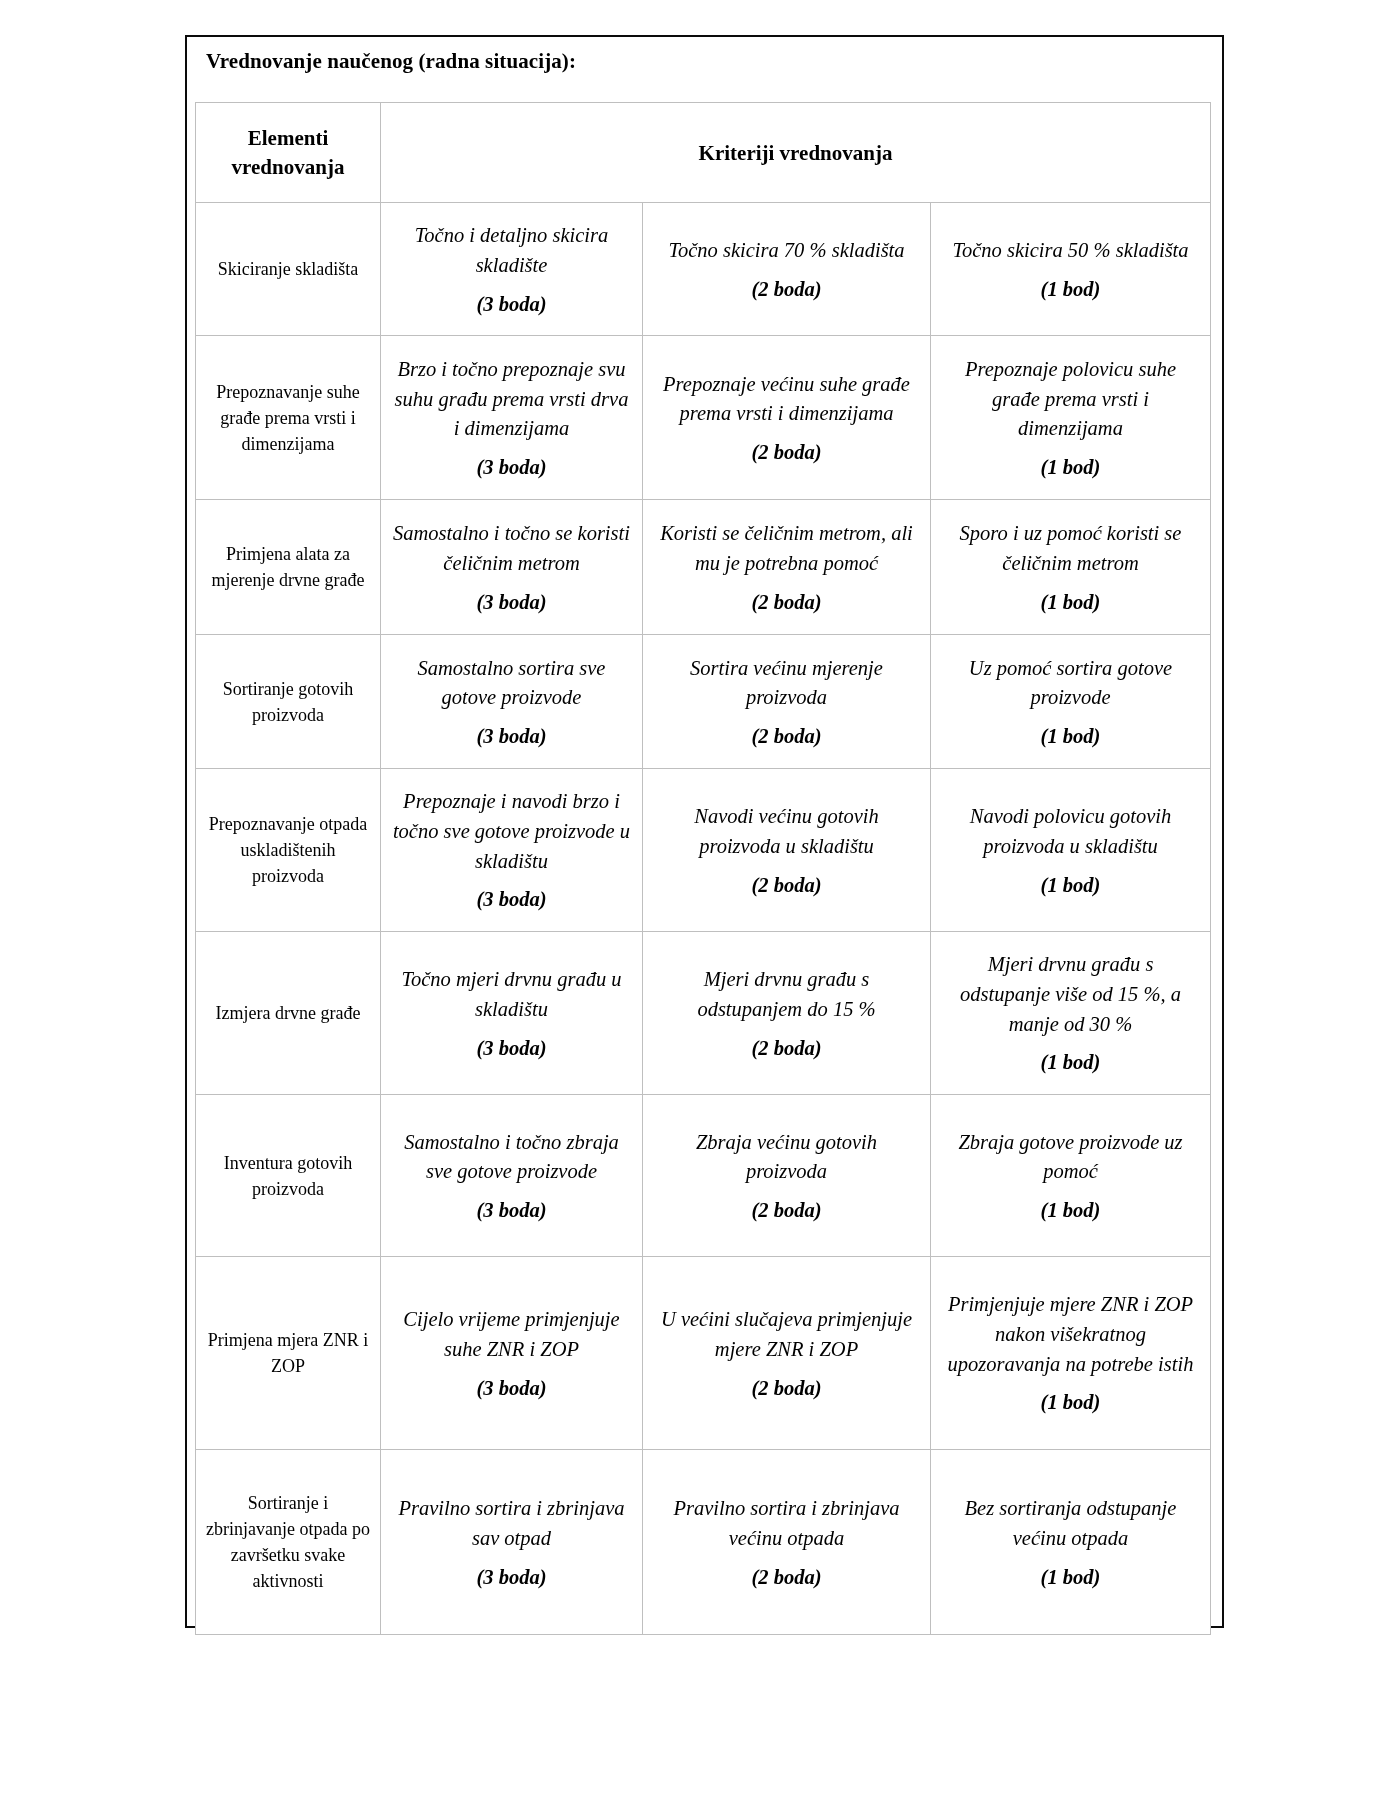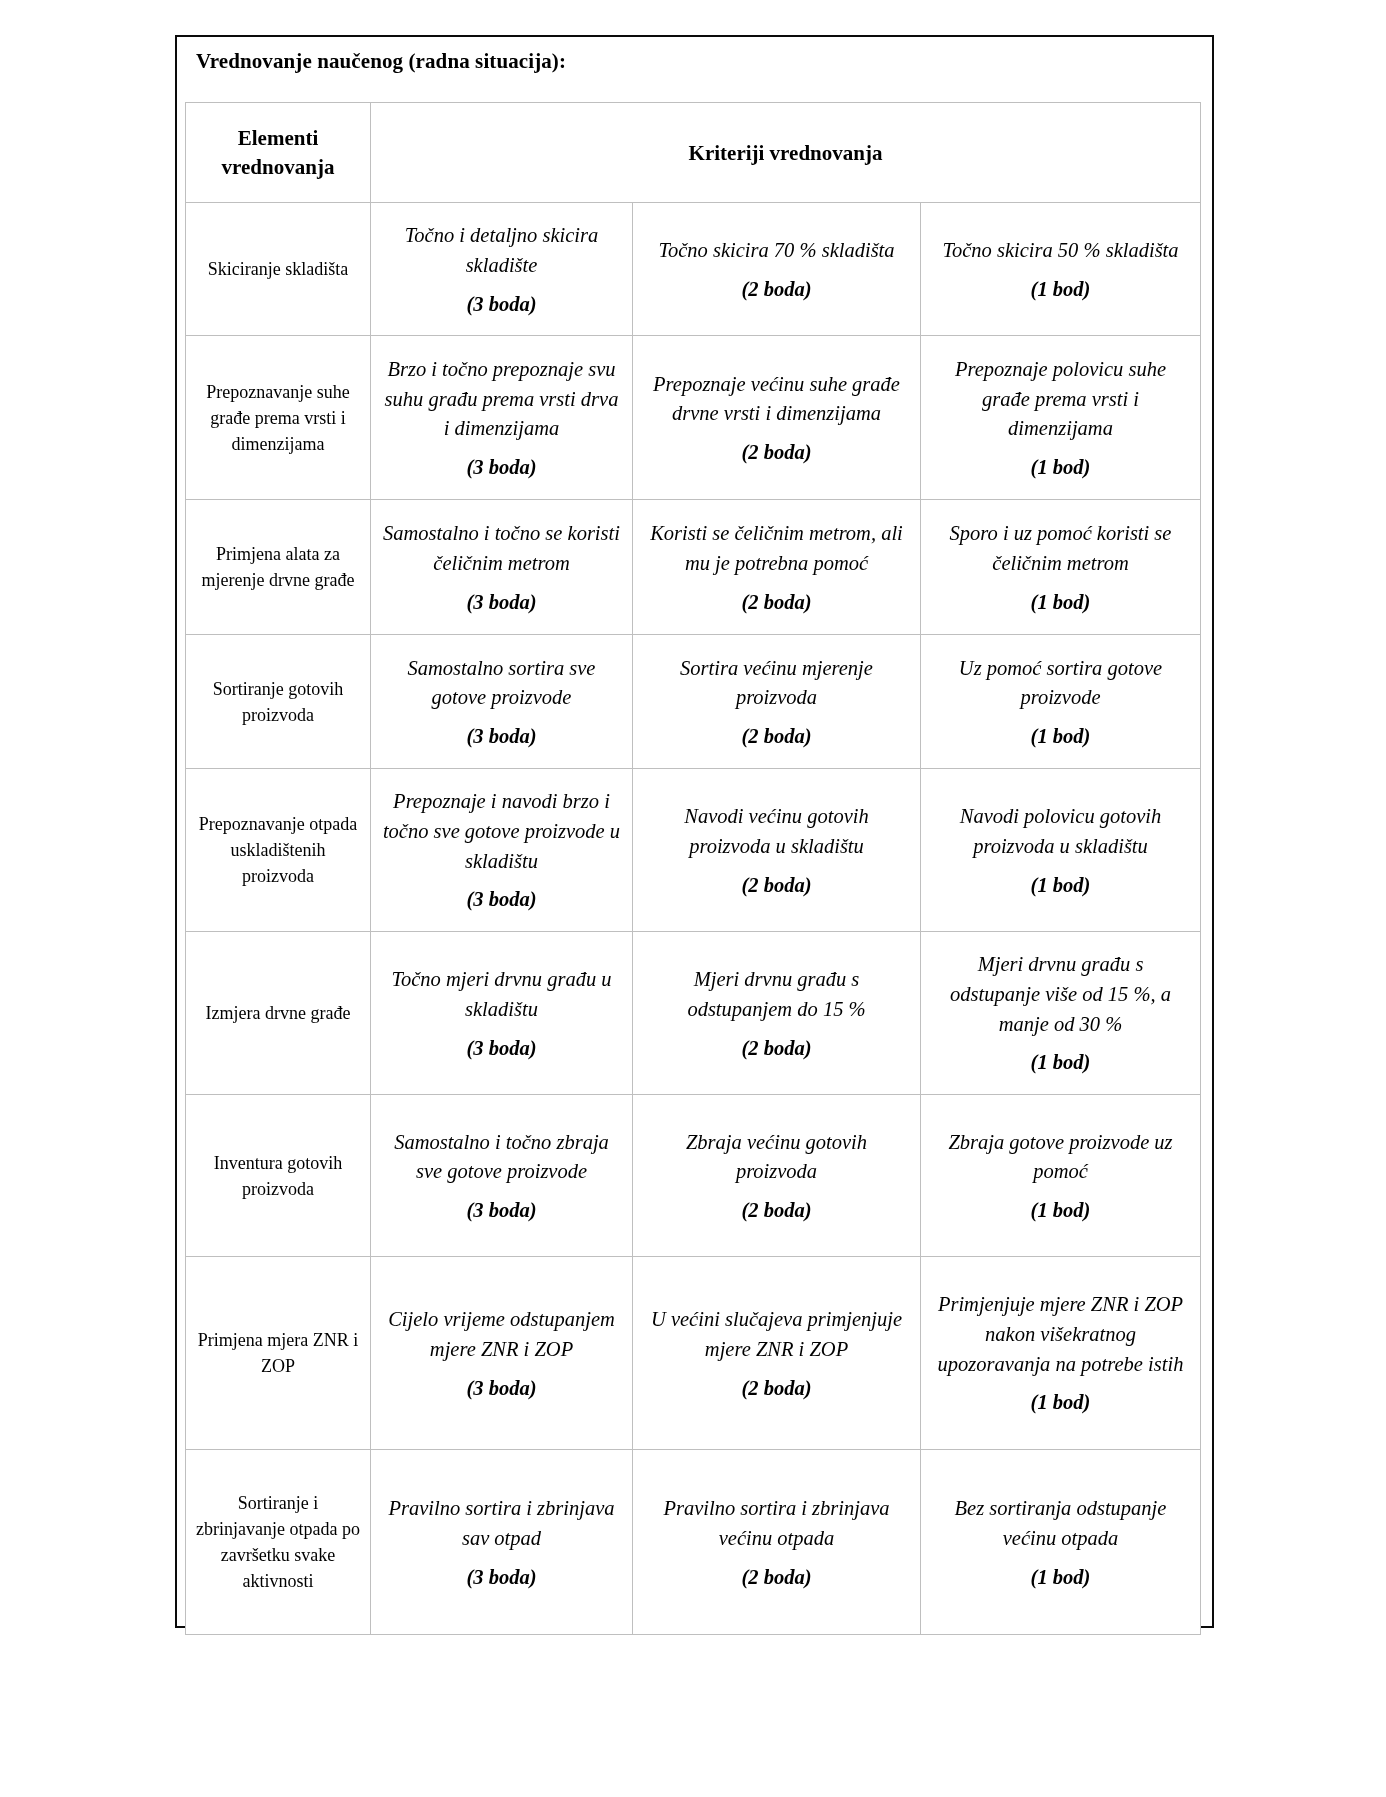--- a/index.html
+++ b/index.html
@@ -9,21 +9,21 @@
   }
   body {
     width: 1386px;
     height: 1797px;
     position: relative;
     font-family: "Liberation Serif", "DejaVu Serif", serif;
     color: #000000;
   }
   .doc-box {
     position: absolute;
-    left: 175px;
+    left: 185px;
     top: 35px;
     width: 1039px;
     height: 1593px;
     border: 2px solid #0a0a0a;
     box-sizing: border-box;
     background: #ffffff;
   }
   .doc-title {
     margin: 12px 0 0 19px;
     font-weight: bold;
@@ -118,21 +118,21 @@
         </td>
       </tr>
 
       <tr>
         <td class="el">Prepoznavanje suhe građe prema vrsti i dimenzijama</td>
         <td class="crit">
           <div class="ct">Brzo i točno prepoznaje svu suhu građu prema vrsti drva i dimenzijama</div>
           <div class="cp">(3 boda)</div>
         </td>
         <td class="crit">
-          <div class="ct">Prepoznaje većinu suhe građe drvne vrsti i dimenzijama</div>
+          <div class="ct">Prepoznaje većinu suhe građe prema vrsti i dimenzijama</div>
           <div class="cp">(2 boda)</div>
         </td>
         <td class="crit">
           <div class="ct">Prepoznaje polovicu suhe građe prema vrsti i dimenzijama</div>
           <div class="cp">(1 bod)</div>
         </td>
       </tr>
 
       <tr>
         <td class="el">Primjena alata za mjerenje drvne građe</td>
@@ -210,21 +210,21 @@
         </td>
         <td class="crit">
           <div class="ct">Zbraja gotove proizvode uz pomoć</div>
           <div class="cp">(1 bod)</div>
         </td>
       </tr>
 
       <tr>
         <td class="el">Primjena mjera ZNR i ZOP</td>
         <td class="crit">
-          <div class="ct">Cijelo vrijeme odstupanjem mjere ZNR i ZOP</div>
+          <div class="ct">Cijelo vrijeme primjenjuje suhe ZNR i ZOP</div>
           <div class="cp">(3 boda)</div>
         </td>
         <td class="crit">
           <div class="ct">U većini slučajeva primjenjuje mjere ZNR i ZOP</div>
           <div class="cp">(2 boda)</div>
         </td>
         <td class="crit">
           <div class="ct">Primjenjuje mjere ZNR i ZOP nakon višekratnog upozoravanja na potrebe istih</div>
           <div class="cp">(1 bod)</div>
         </td>

